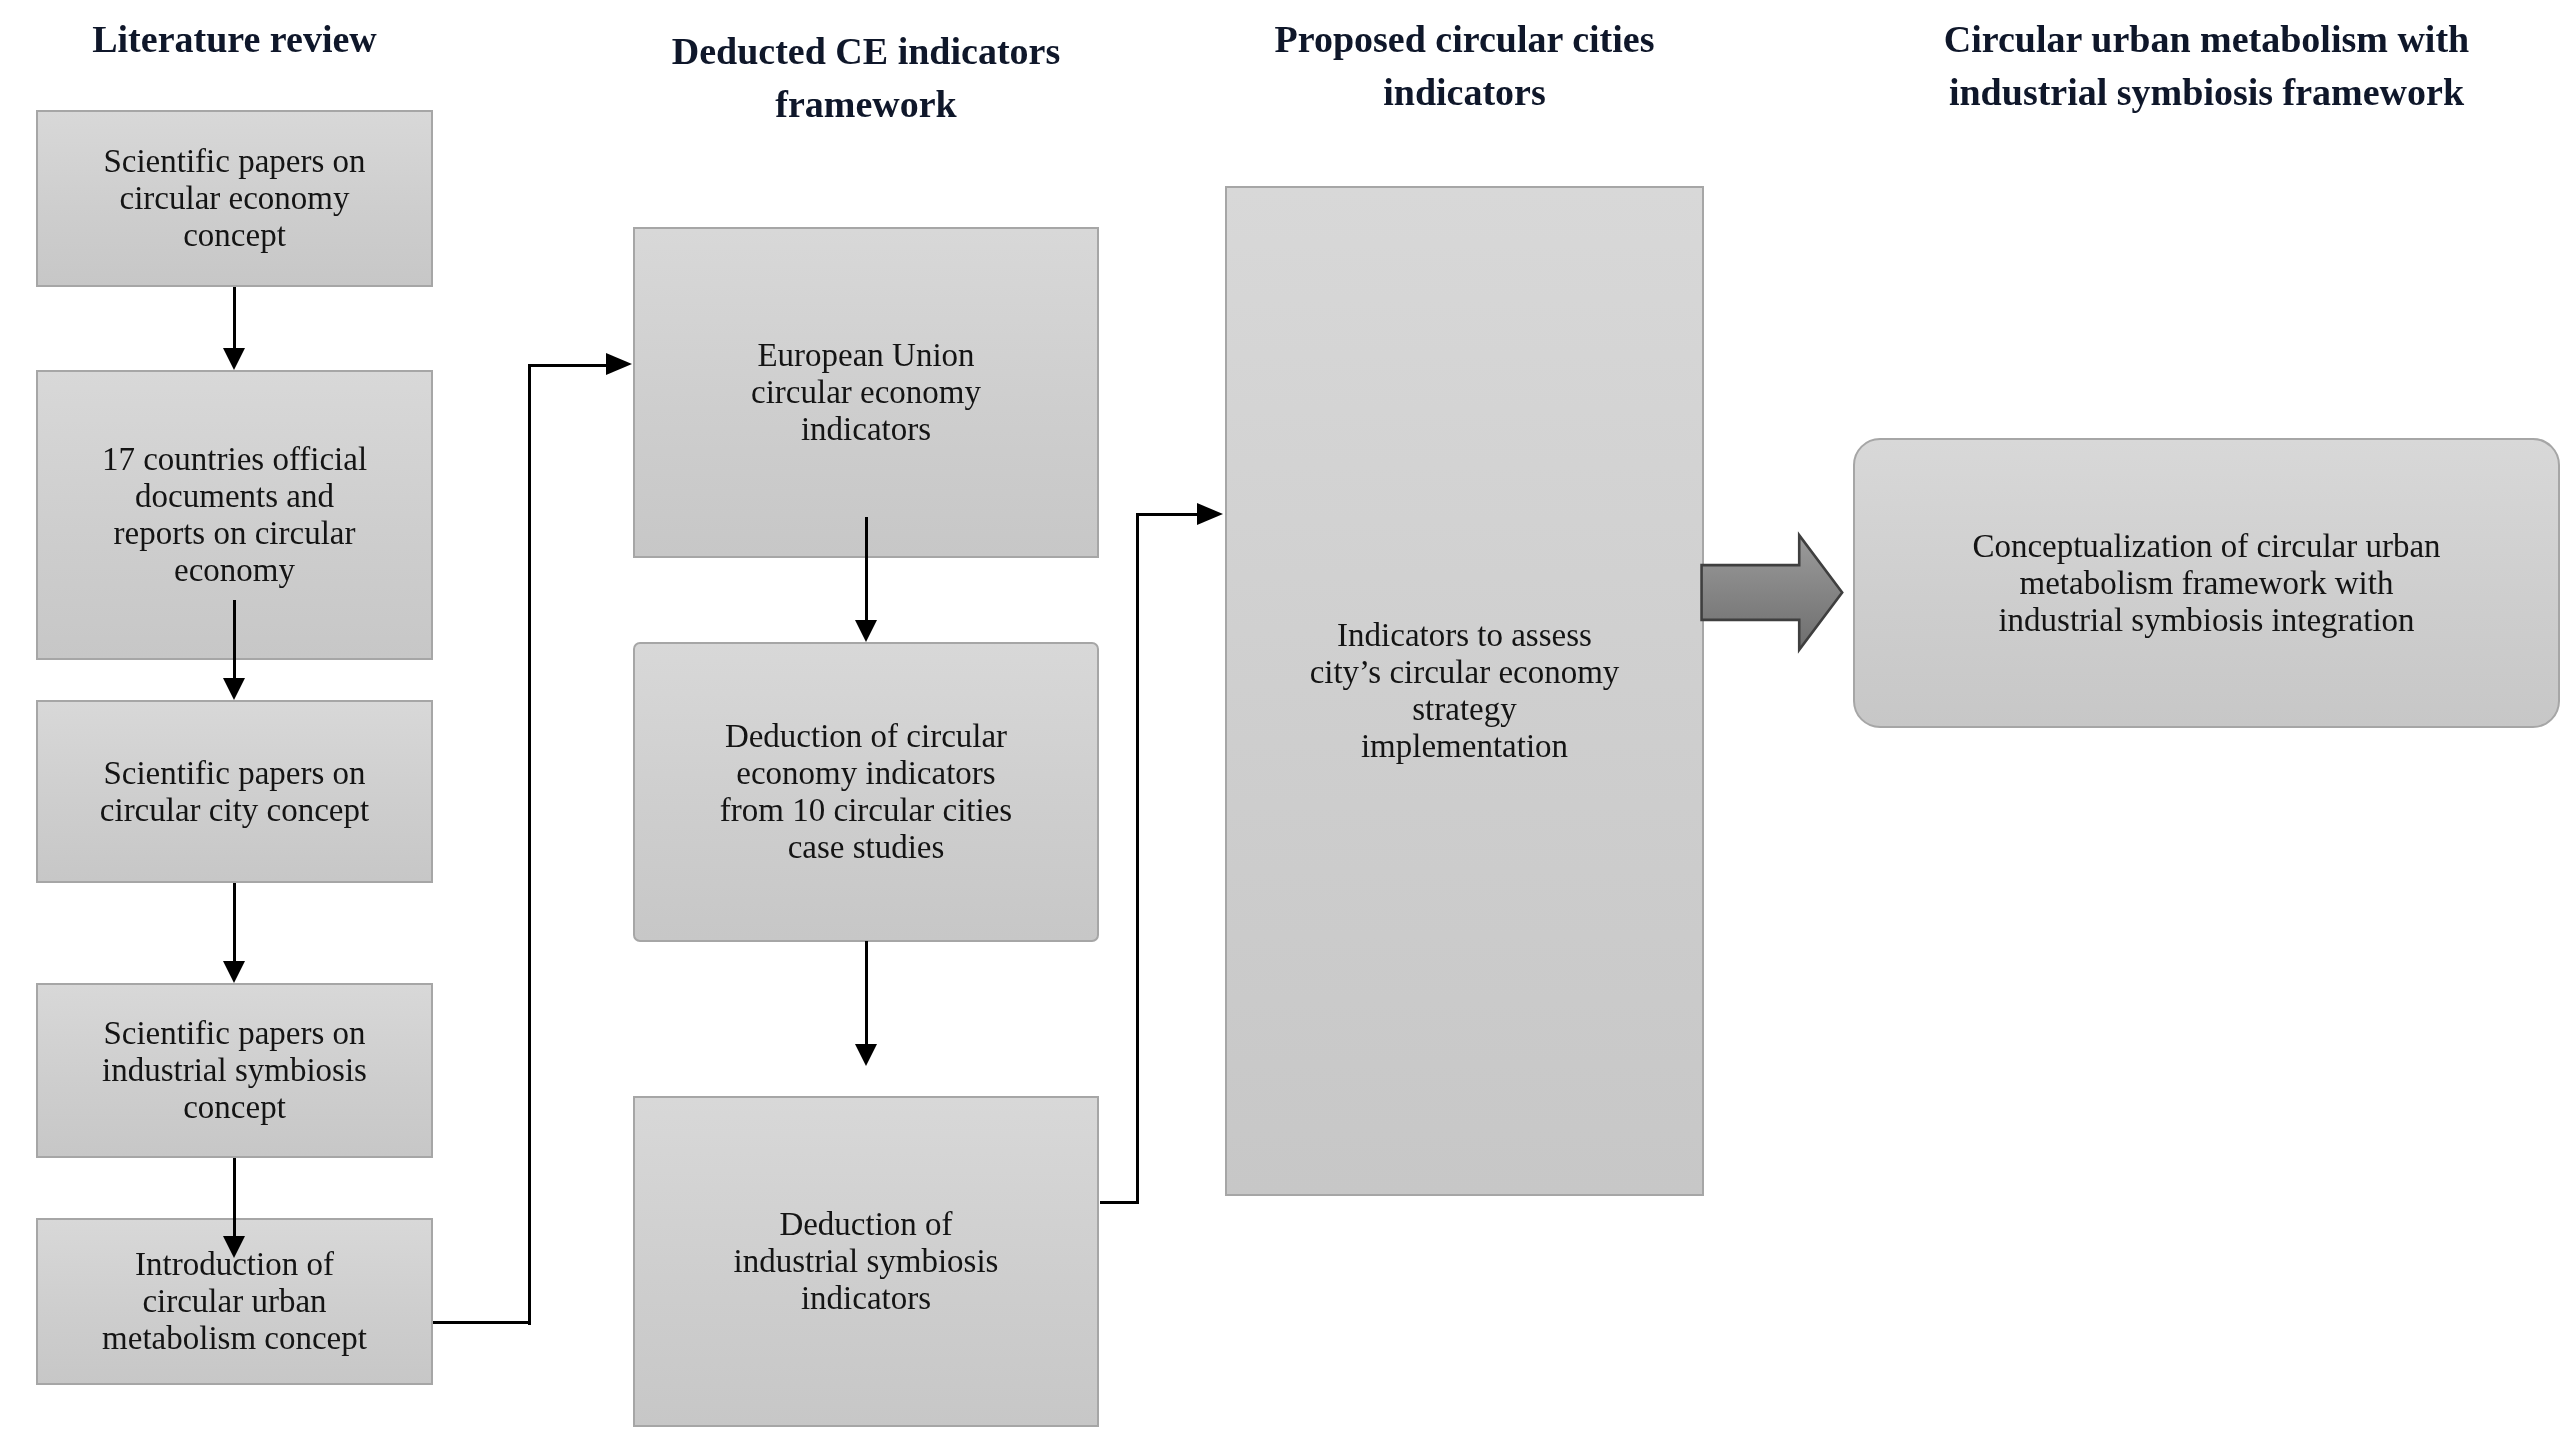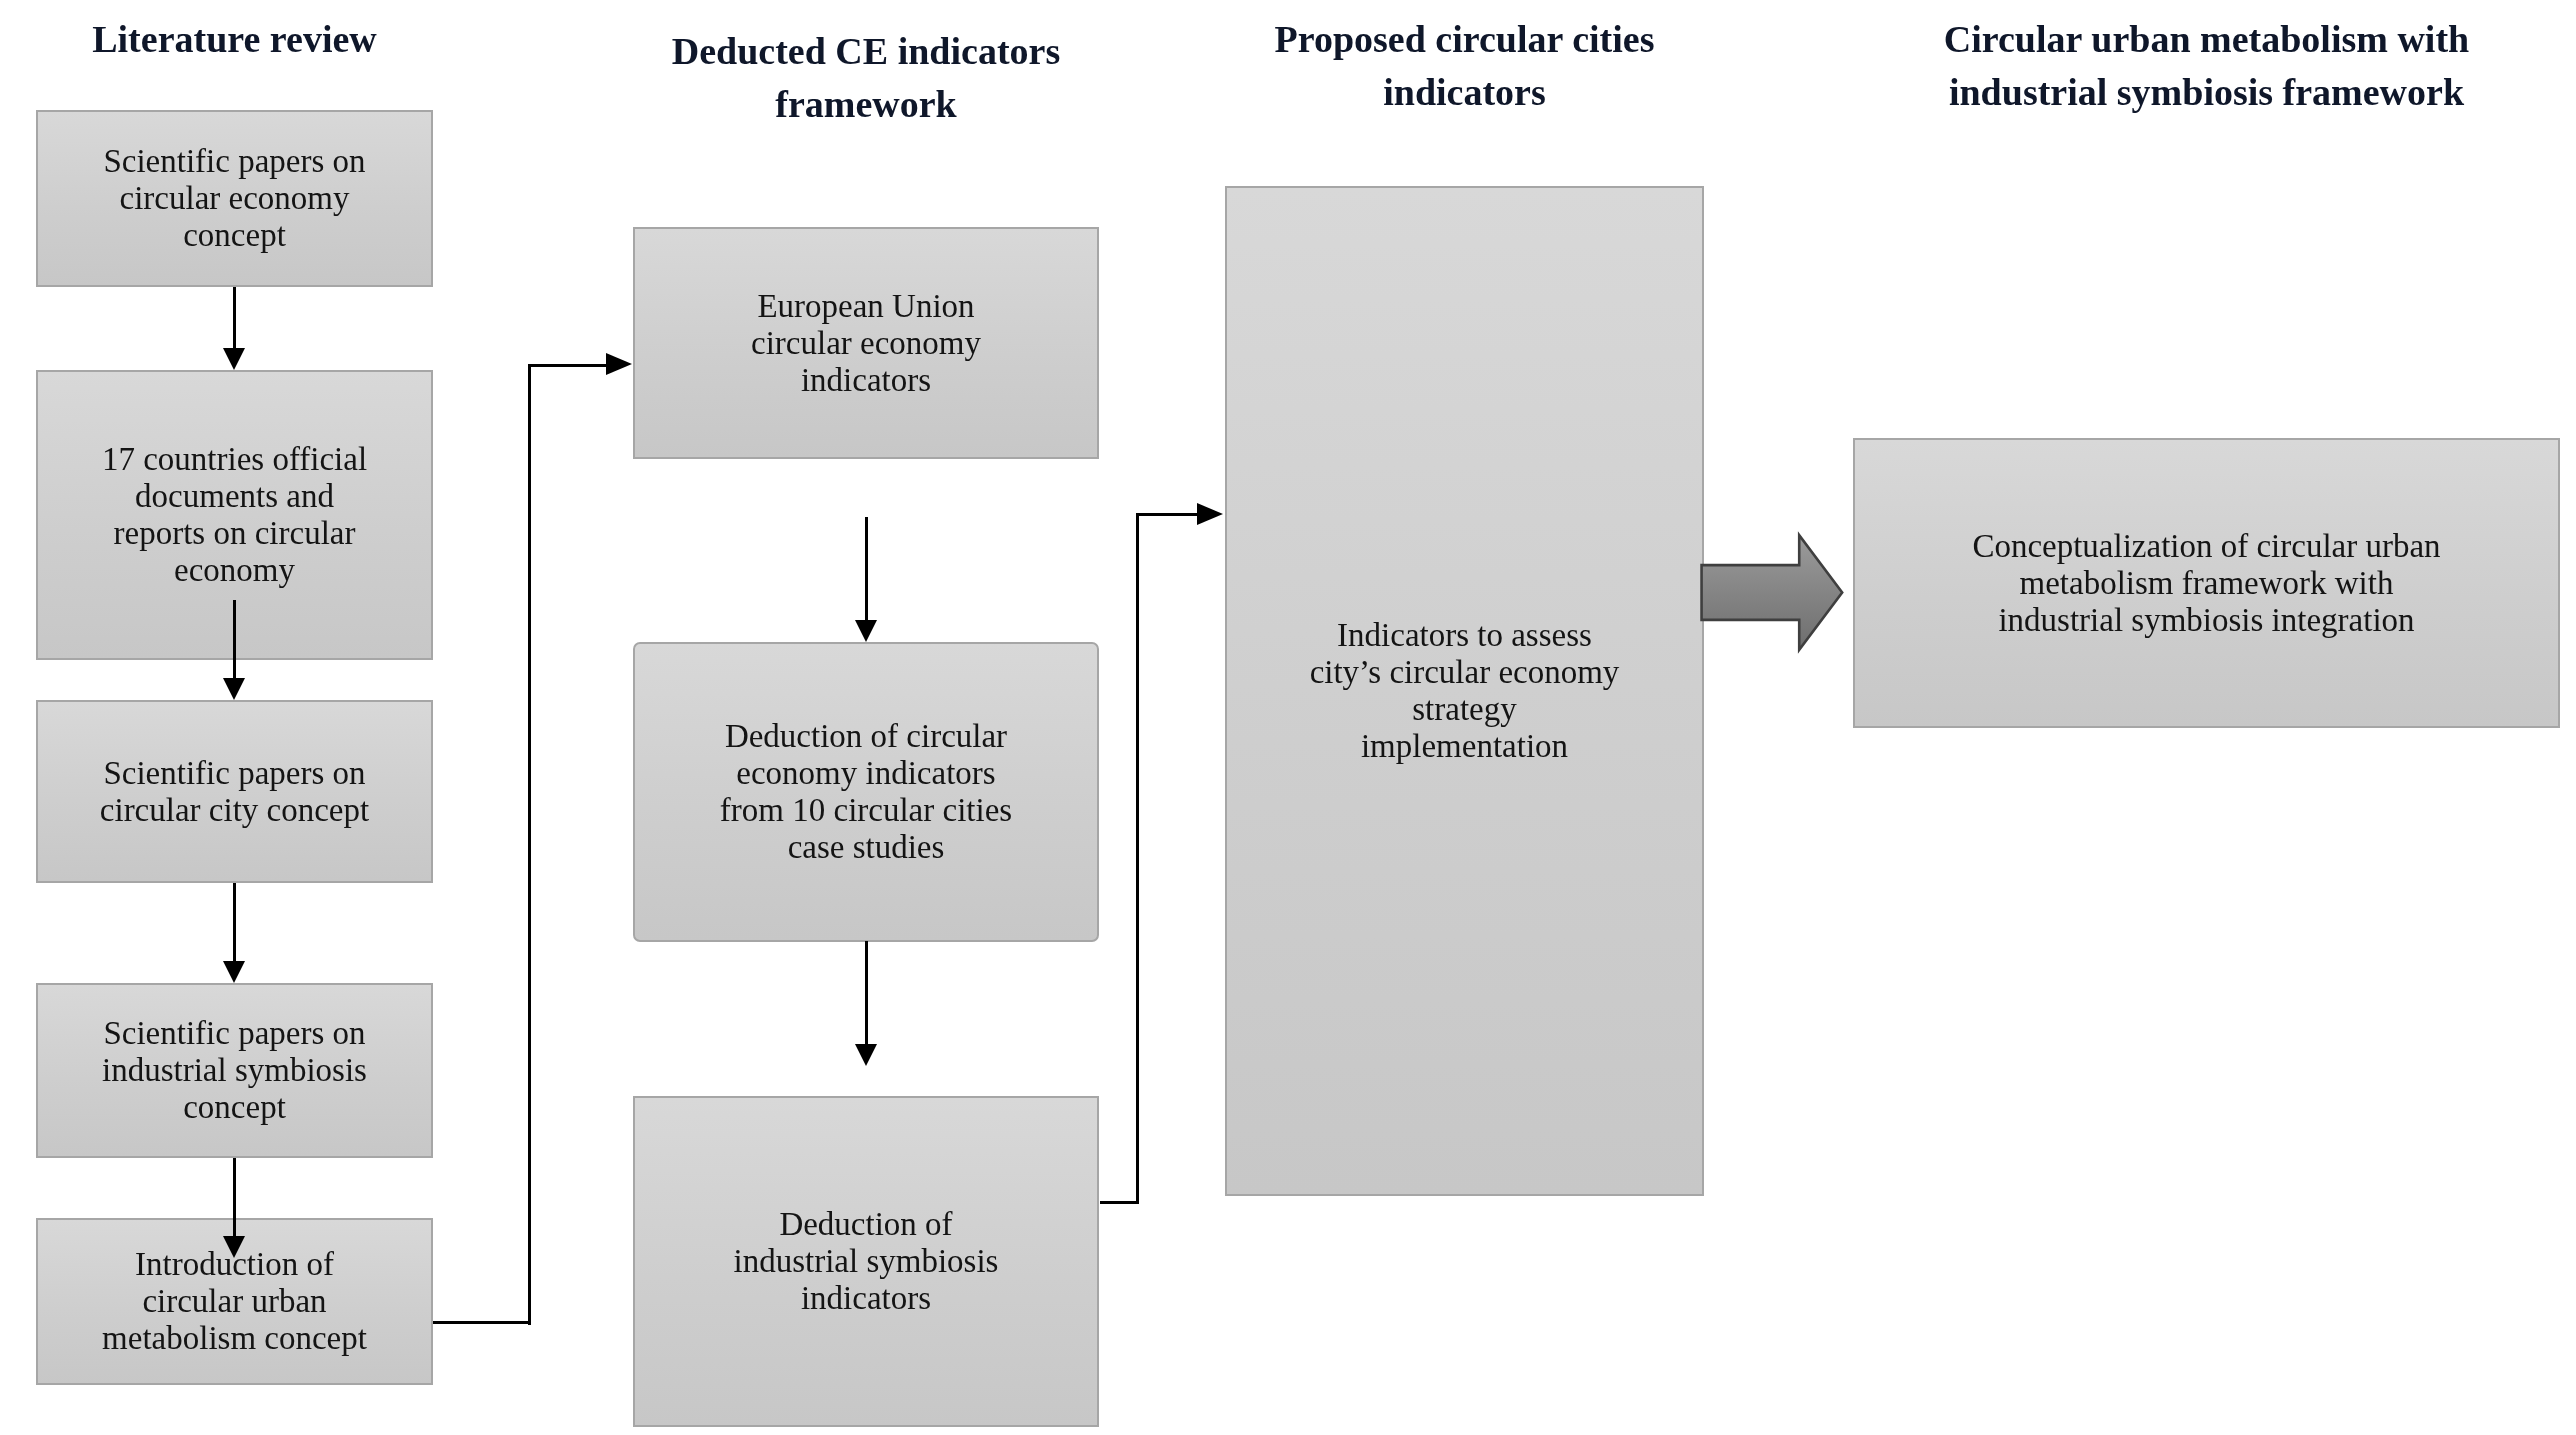--- a/index.html
+++ b/index.html
@@ -35,27 +35,27 @@
   }
   
   .c1{left:36px;width:397px;}
   #b1{top:110px;height:177px;}
   #b2{top:370px;height:290px;}
   #b3{top:700px;height:183px;}
   #b4{top:983px;height:175px;}
   #b5{top:1218px;height:167px;}
   
   .c2{left:633px;width:466px;}
-  #c2b1{top:227px;height:232px;}
+  #c2b1{top:227px;height:331px;}
   #c2b2{top:642px;height:300px;border-radius:7px;}
   #c2b3{top:1096px;height:331px;}
   
   #c3b{left:1225px;top:186px;width:479px;height:1010px;}
   
-  #c4b{left:1853px;top:438px;width:707px;height:290px;}
+  #c4b{left:1853px;top:438px;width:707px;height:290px;border-radius:27px;}
 
   .vstem{position:absolute;width:3.3px;background:var(--connector,#000);}
   .hseg{position:absolute;height:3.3px;background:var(--connector,#000);}
   .head-down{position:absolute;width:0;height:0;
     border-left:11.7px solid transparent;border-right:11.7px solid transparent;
     border-top:22px solid var(--connector,#000);}
   .head-right{position:absolute;width:0;height:0;
     border-top:11.7px solid transparent;border-bottom:11.7px solid transparent;
     border-left:26px solid var(--connector,#000);}
 

